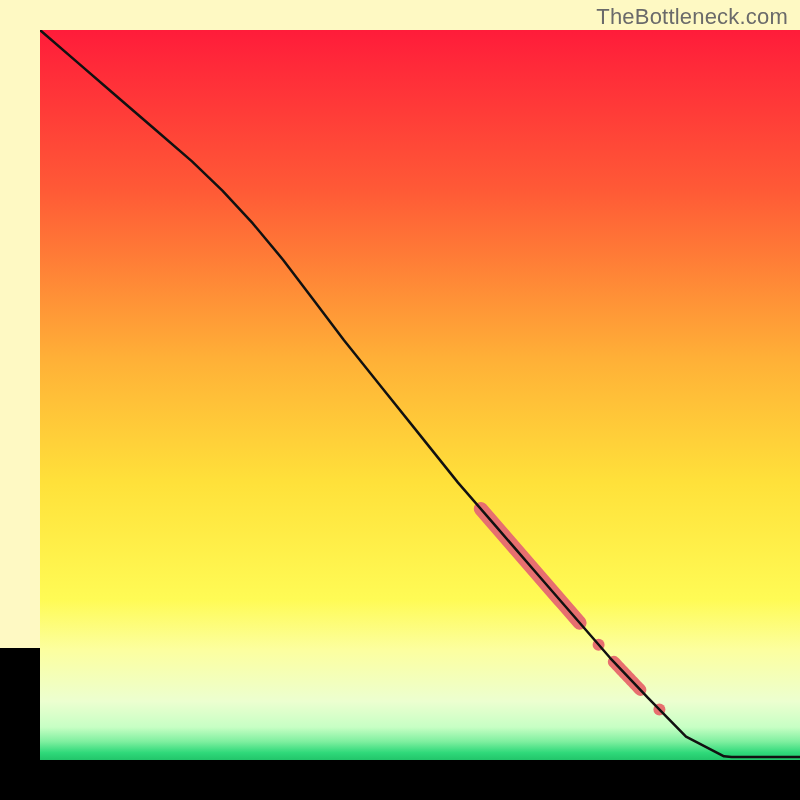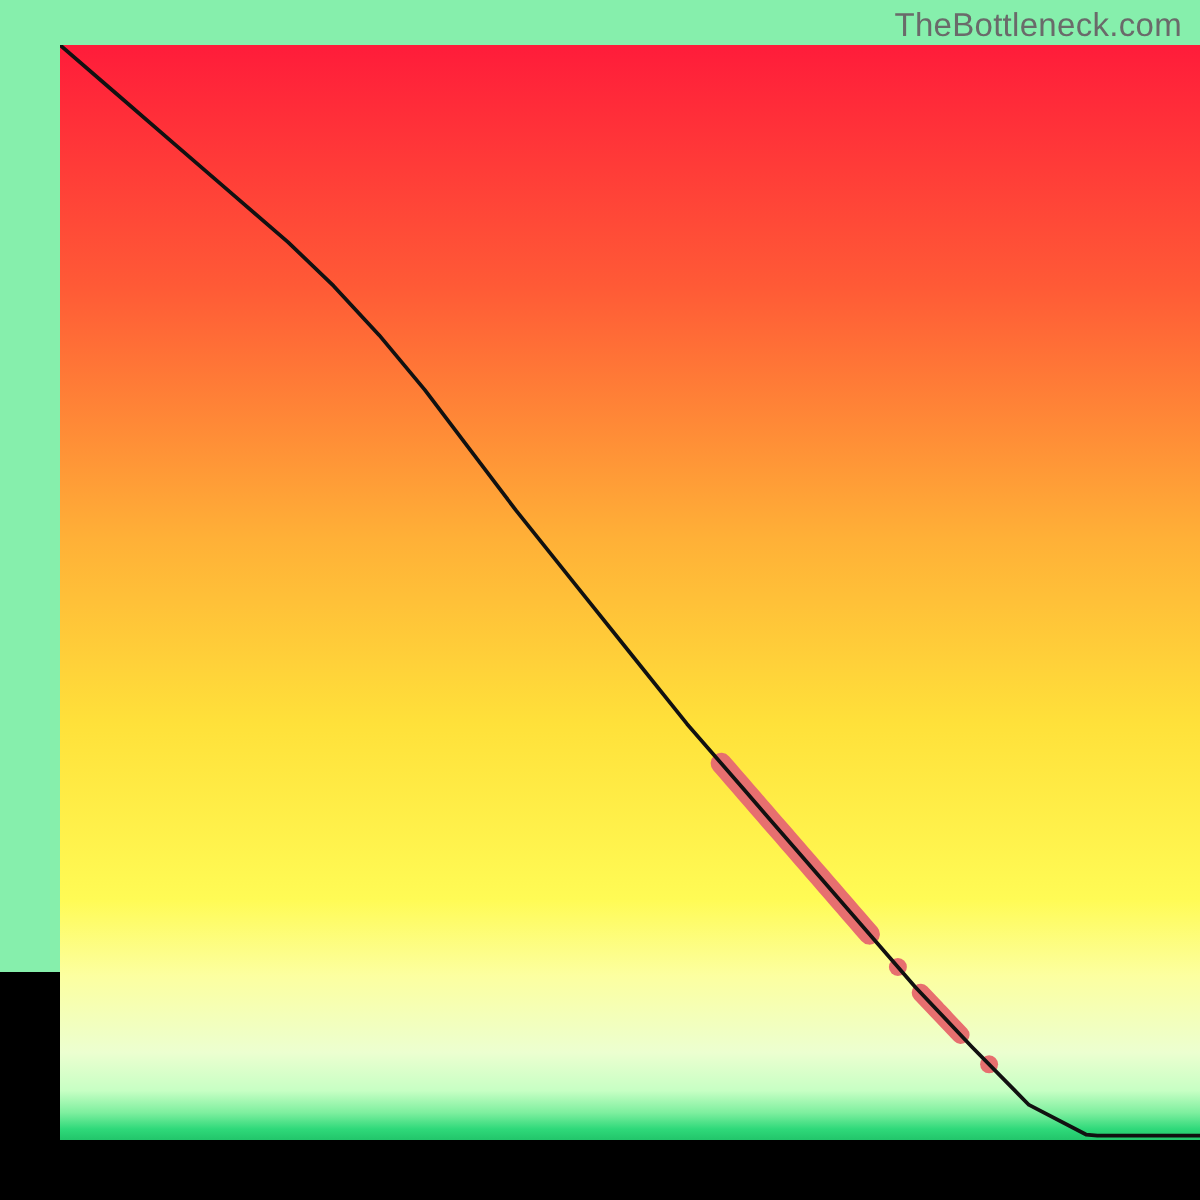--- a/index.html
+++ b/index.html
@@ -1,21 +1,21 @@
 <!DOCTYPE html>
 <html><head>
 <meta charset="utf-8">
 <style>
   * { margin: 0; padding: 0; box-sizing: border-box; }
   html, body { width: 800px; height: 800px; overflow: hidden; background: #000; }
   .frame {
     position: relative;
     width: 800px;
     height: 648px;
-    background: #86efac;
+    background: #fef9c3;
   }
   .watermark {
     position: absolute;
     top: 4px;
     right: 12px;
     font-family: Arial, Helvetica, sans-serif;
     font-size: 22px;
     font-weight: 500;
     color: #6a6a6a;
     letter-spacing: 0.2px;

